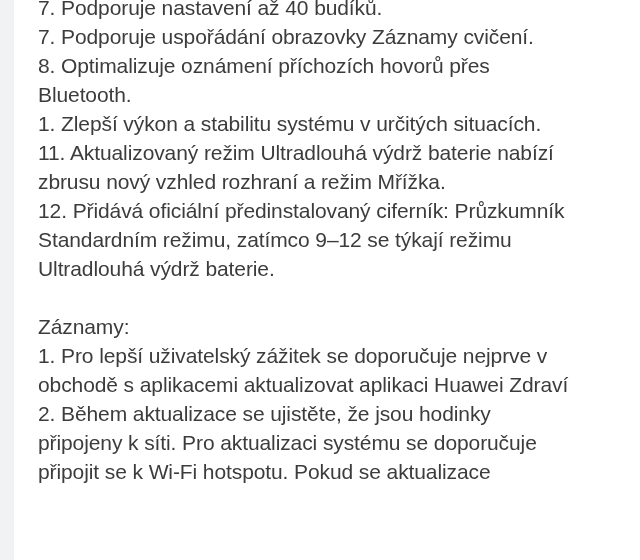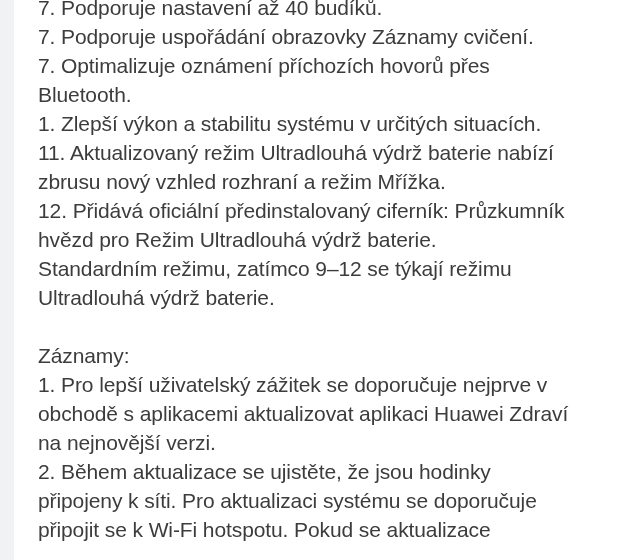--- a/index.html
+++ b/index.html
@@ -41,30 +41,28 @@
   }
 </style>
 </head>
 <body>
 
 <div class="left-edge"></div>
 
 <div class="scroll-area">
   <div class="line">7. Podporuje nastavení až 40 budíků.</div>
   <div class="line">7. Podporuje uspořádání obrazovky Záznamy cvičení.</div>
-  <div class="line">7. Optimalizuje oznámení příchozích hovorů přes</div>
+  <div class="line">8. Optimalizuje oznámení příchozích hovorů přes</div>
   <div class="line">Bluetooth.</div>
   <div class="line">1. Zlepší výkon a stabilitu systému v určitých situacích.</div>
   <div class="line">11. Aktualizovaný režim Ultradlouhá výdrž baterie nabízí</div>
   <div class="line">zbrusu nový vzhled rozhraní a režim Mřížka.</div>
   <div class="line">12. Přidává oficiální předinstalovaný ciferník: Průzkumník</div>
-  <div class="line">hvězd pro Režim Ultradlouhá výdrž baterie.</div>
   <div class="line">Standardním režimu, zatímco 9–12 se týkají režimu</div>
   <div class="line">Ultradlouhá výdrž baterie.</div>
   <div class="line"></div>
   <div class="line">Záznamy:</div>
   <div class="line">1. Pro lepší uživatelský zážitek se doporučuje nejprve v</div>
   <div class="line">obchodě s aplikacemi aktualizovat aplikaci Huawei Zdraví</div>
-  <div class="line">na nejnovější verzi.</div>
   <div class="line">2. Během aktualizace se ujistěte, že jsou hodinky</div>
   <div class="line">připojeny k síti. Pro aktualizaci systému se doporučuje</div>
   <div class="line">připojit se k Wi-Fi hotspotu. Pokud se aktualizace</div>
 </div>
 
 </body></html>

